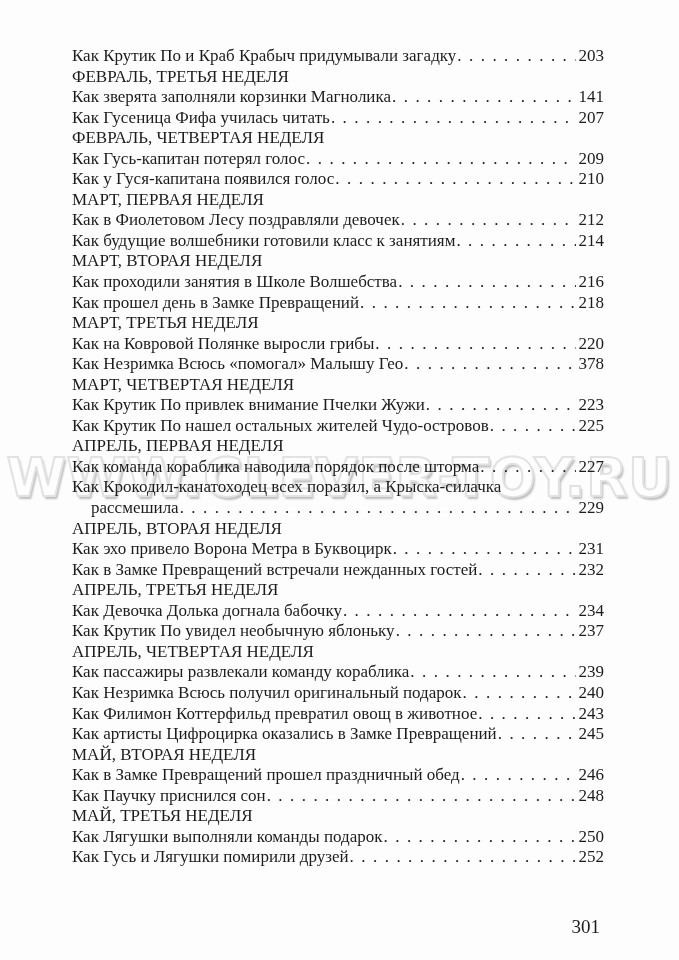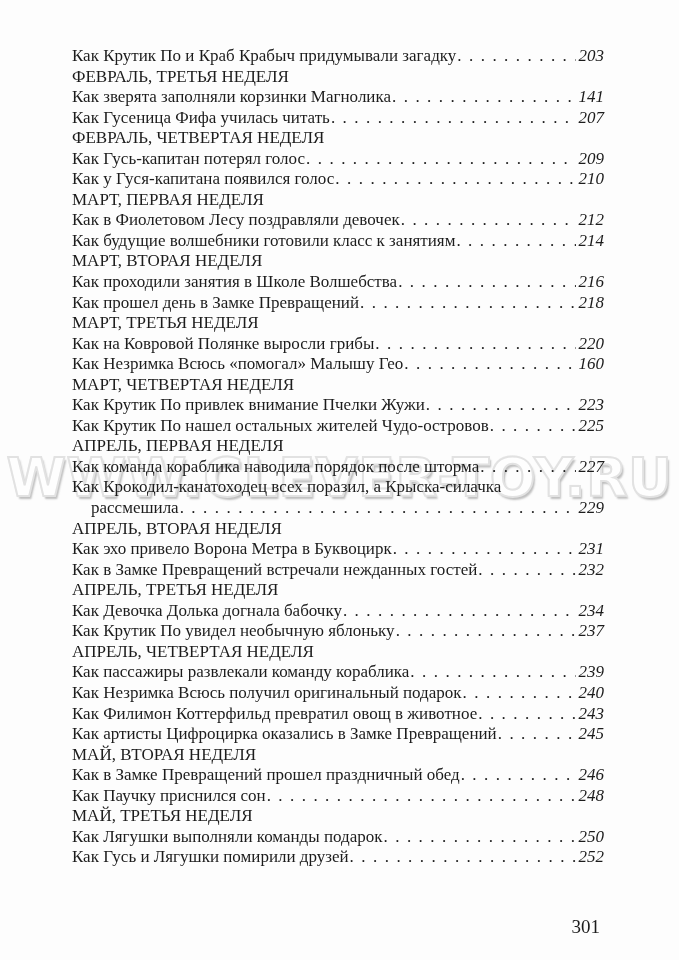--- a/index.html
+++ b/index.html
@@ -63,21 +63,20 @@
     flex: 1 1 0;
     min-width: 0;
     overflow: hidden;
     white-space: nowrap;
     letter-spacing: 1.6px;
     margin: 0 3px 0 1px;
   }
   .row .pageno {
     flex: 0 0 auto;
     text-align: right;
-    font-style: italic;
   }
   .folio {
     position: absolute;
     top: 916px;
     right: 79px;
     z-index: 1;
     font-size: 19px;
   }
 </style>
 </head>
@@ -148,21 +147,21 @@
         <span class="title">МАРТ, ТРЕТЬЯ НЕДЕЛЯ</span>
       </div>
       <div class="row item">
         <span class="title">Как на Ковровой Полянке выросли грибы</span>
         <span class="leader">. . . . . . . . . . . . . . . . . . . . . . . . . . . . . . . . . . . . . . . . . . . . . . . . . . . . . . . . . . . . . . . . . . . . . . </span>
         <span class="pageno">220</span>
       </div>
       <div class="row item">
         <span class="title">Как Незримка Всюсь «помогал» Малышу Гео</span>
         <span class="leader">. . . . . . . . . . . . . . . . . . . . . . . . . . . . . . . . . . . . . . . . . . . . . . . . . . . . . . . . . . . . . . . . . . . . . . </span>
-        <span class="pageno">160</span>
+        <span class="pageno">378</span>
       </div>
       <div class="row section">
         <span class="title">МАРТ, ЧЕТВЕРТАЯ НЕДЕЛЯ</span>
       </div>
       <div class="row item">
         <span class="title">Как Крутик По привлек внимание Пчелки Жужи</span>
         <span class="leader">. . . . . . . . . . . . . . . . . . . . . . . . . . . . . . . . . . . . . . . . . . . . . . . . . . . . . . . . . . . . . . . . . . . . . . </span>
         <span class="pageno">223</span>
       </div>
       <div class="row item">

